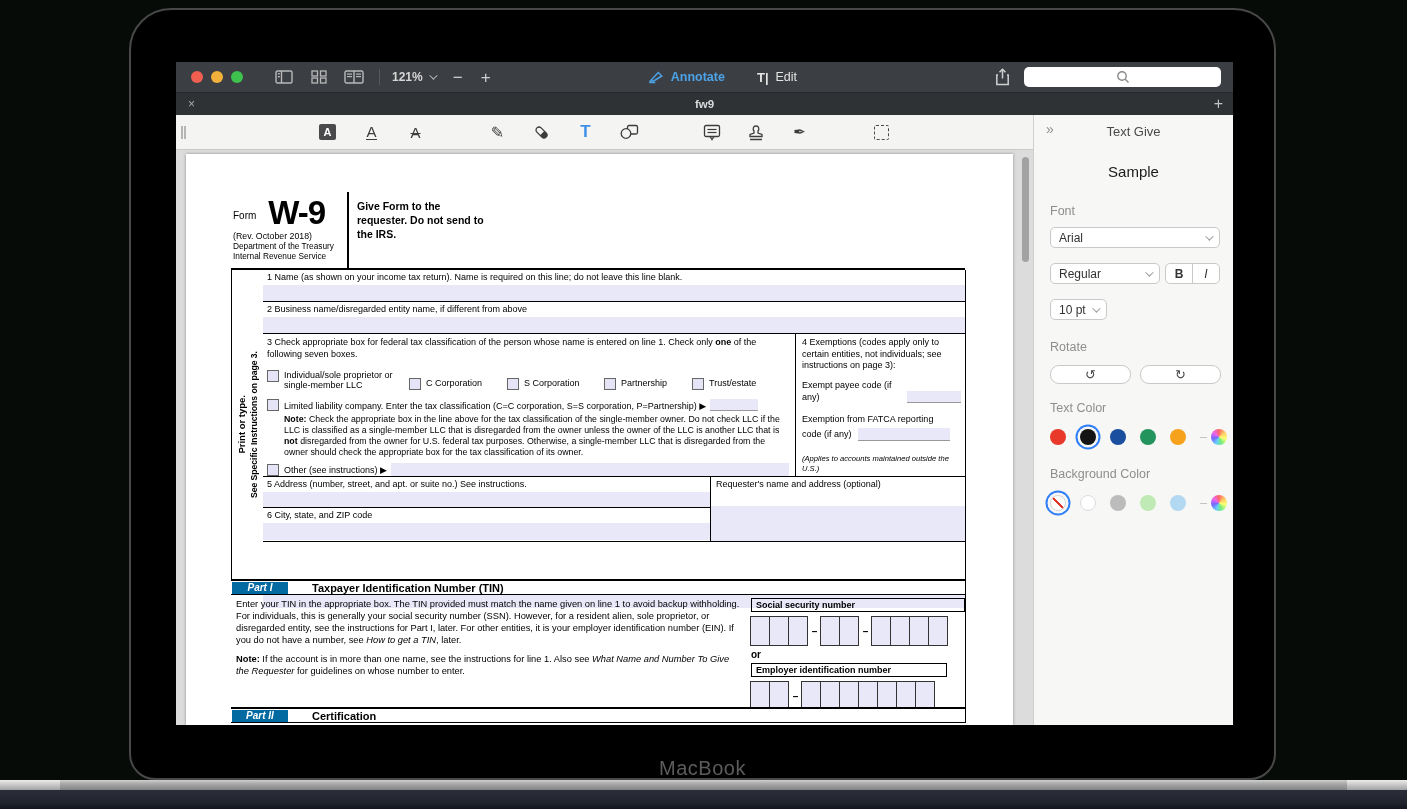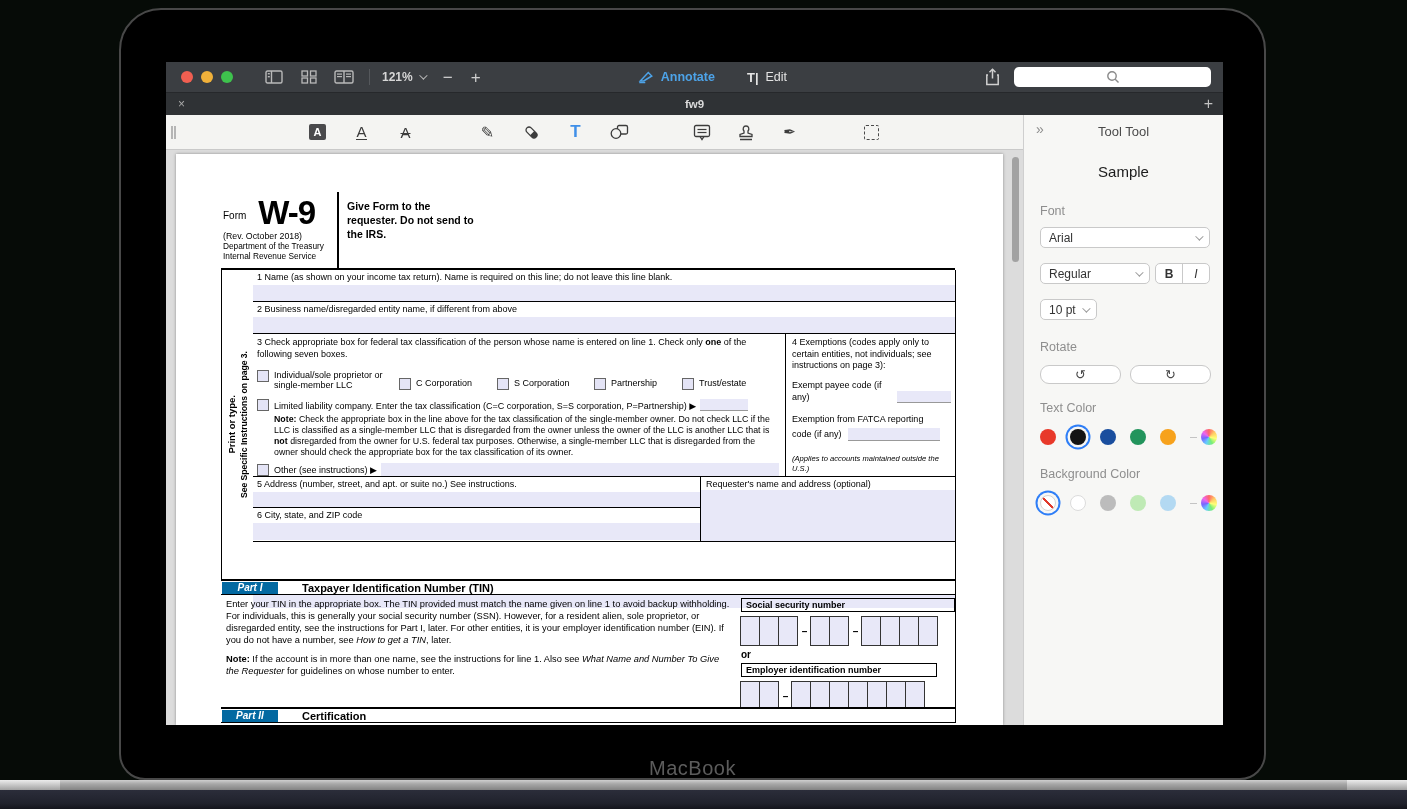--- a/index.html
+++ b/index.html
@@ -1,21 +1,21 @@
 <!DOCTYPE html>
 <html><head>
 <meta charset="utf-8">
 <style>
   * { margin:0; padding:0; box-sizing:border-box; }
   html,body { width:1407px; height:809px; overflow:hidden; background:#060b07;
               font-family:"Liberation Sans", sans-serif; }
   .stage { position:relative; width:1407px; height:809px; }
 
   
-  .screen { position:absolute; left:119px; top:8px; width:1147px; height:772px;
+  .screen { position:absolute; left:129px; top:8px; width:1147px; height:772px;
             background:#000; border:2px solid #484848;
             border-radius:42px 42px 26px 26px; }
   .mb-label { position:absolute; left:0; right:0; top:747px; text-align:center;
               color:#5c5c5c; font-size:20px; letter-spacing:.5px; }
   .base { position:absolute; left:0; top:780px; width:1407px; height:29px; }
   .hinge { position:absolute; left:0; right:0; top:0; height:11px; border-radius:2px;
            background:linear-gradient(180deg,#cfcfcf 0%,#a8a8a8 35%,#7d7d7d 100%); }
   .hinge:before, .hinge:after { content:""; position:absolute; top:0; width:60px; height:100%;
            background:linear-gradient(180deg,#ececec,#9a9a9a); }
   .hinge:before { left:0; } .hinge:after { right:0; }
@@ -126,21 +126,21 @@
   .ex-fill { width:58px; height:12px; margin-left:4px; border-bottom:1px solid #999; }
   .fatca { margin-top:11px; }
   .fatca-row { display:flex; align-items:flex-end; margin-top:2px; }
   .fatca-fill { width:92px; height:13px; margin-left:6px; border-bottom:1px solid #999; }
   .applies { margin-top:auto; font-size:7.6px; font-style:italic; }
   .row56 { display:flex; height:65px; border-bottom:1px solid #000; }
   .r56-left { width:448px; border-right:1px solid #000; }
   .r5-strip { height:16px; border-bottom:1px solid #000; }
   .r6-strip { height:17px; }
   .req-cell { flex:1; display:flex; flex-direction:column; }
-  .req-label { font-size:9px; padding:2px 0 1px 5px; }
+  .req-label { font-size:9px; padding:2px 0 17px 5px; }
   .req-fill { flex:1; }
   .row7 { height:34px; border-bottom:0;margin-top:34px; }
   .r7-strip { height:17px; }
 
   .part-bar { position:absolute; left:45px; width:734px; height:16px; border-top:2.5px solid #000;
               border-bottom:1.5px solid #000; display:flex; align-items:center; background:#fff; }
   .part1 { top:425px; } .part2 { top:553px; }
   .part-chip { width:56px; height:12px; background:#0369a1; color:#fff; font-weight:bold; font-style:italic;
                font-size:10px; display:flex; align-items:center; justify-content:center; margin-left:1px; }
   .part-title { font-size:11px; font-weight:bold; margin-left:24px; }
@@ -491,21 +491,21 @@
                 <span class="part-title">Certification</span>
               </div>
 
             </div>
             <div class="scroll-thumb"></div>
           </div>
         </div>
 
         <div class="sidebar">
           <span class="sb-collapse">»</span>
-          <div class="sb-title">Tool Tool</div>
+          <div class="sb-title">Text Give</div>
           <div class="sb-sample">Sample</div>
 
           <div class="sb-label lab-font">Font</div>
           <div class="select sel-family">
             <span>Arial</span>
             <span class="schev"></span>
           </div>
           <div class="select sel-style">
             <span>Regular</span>
             <span class="schev"></span>

